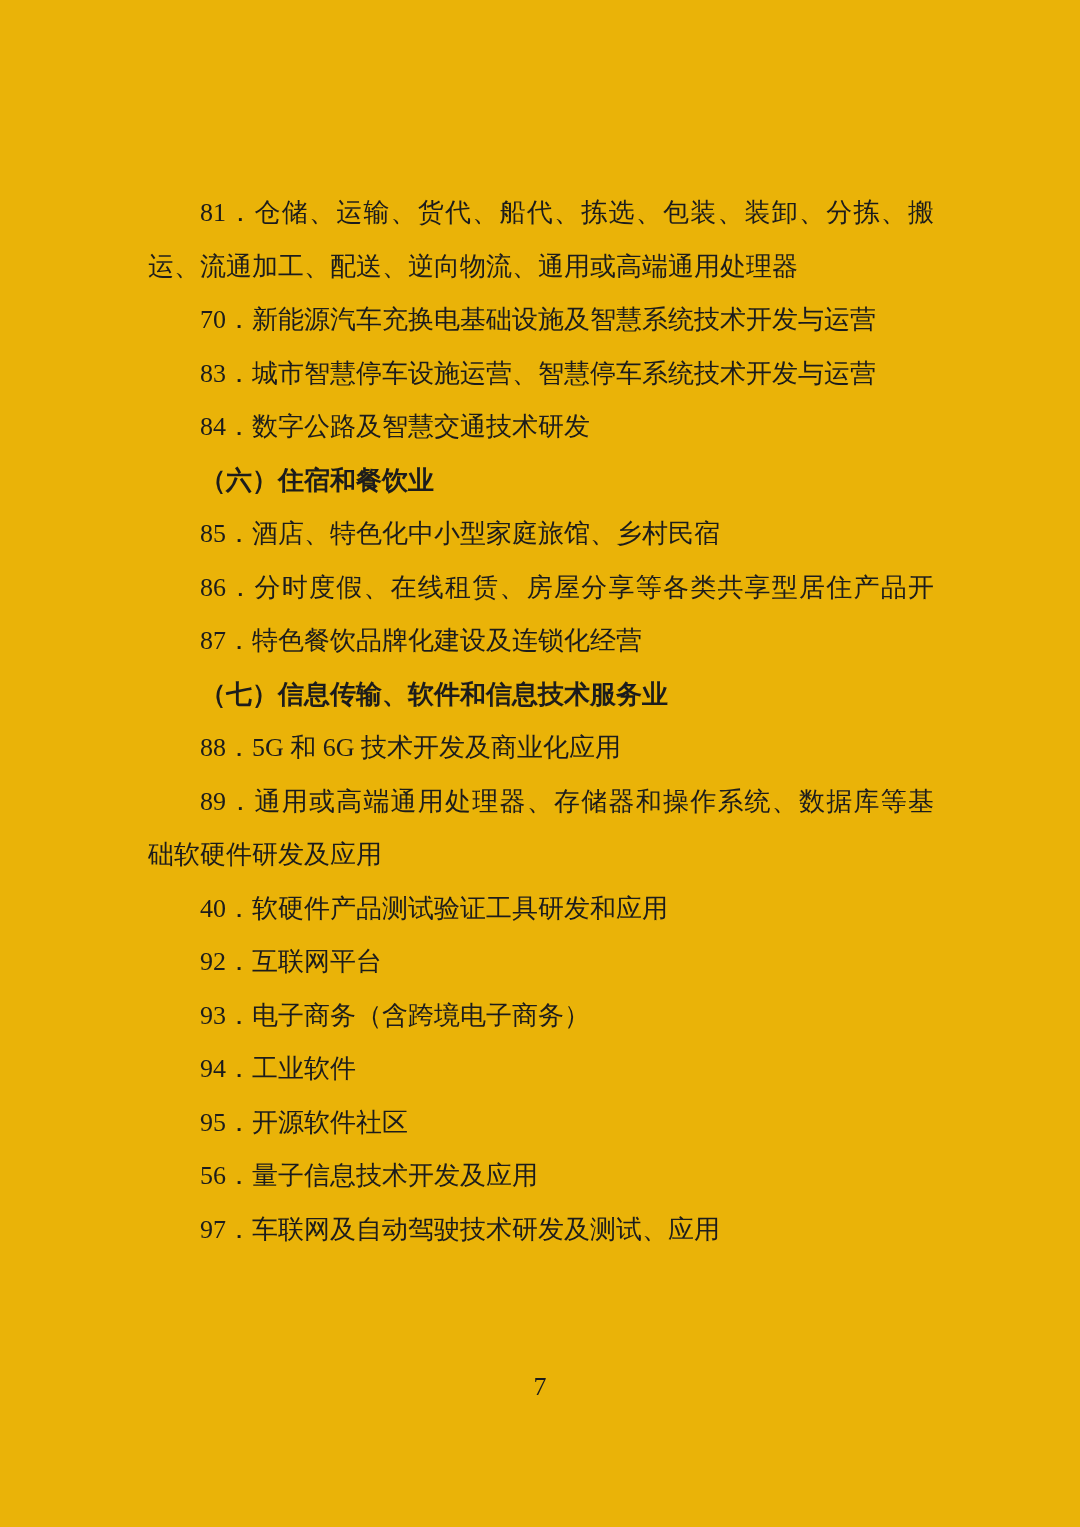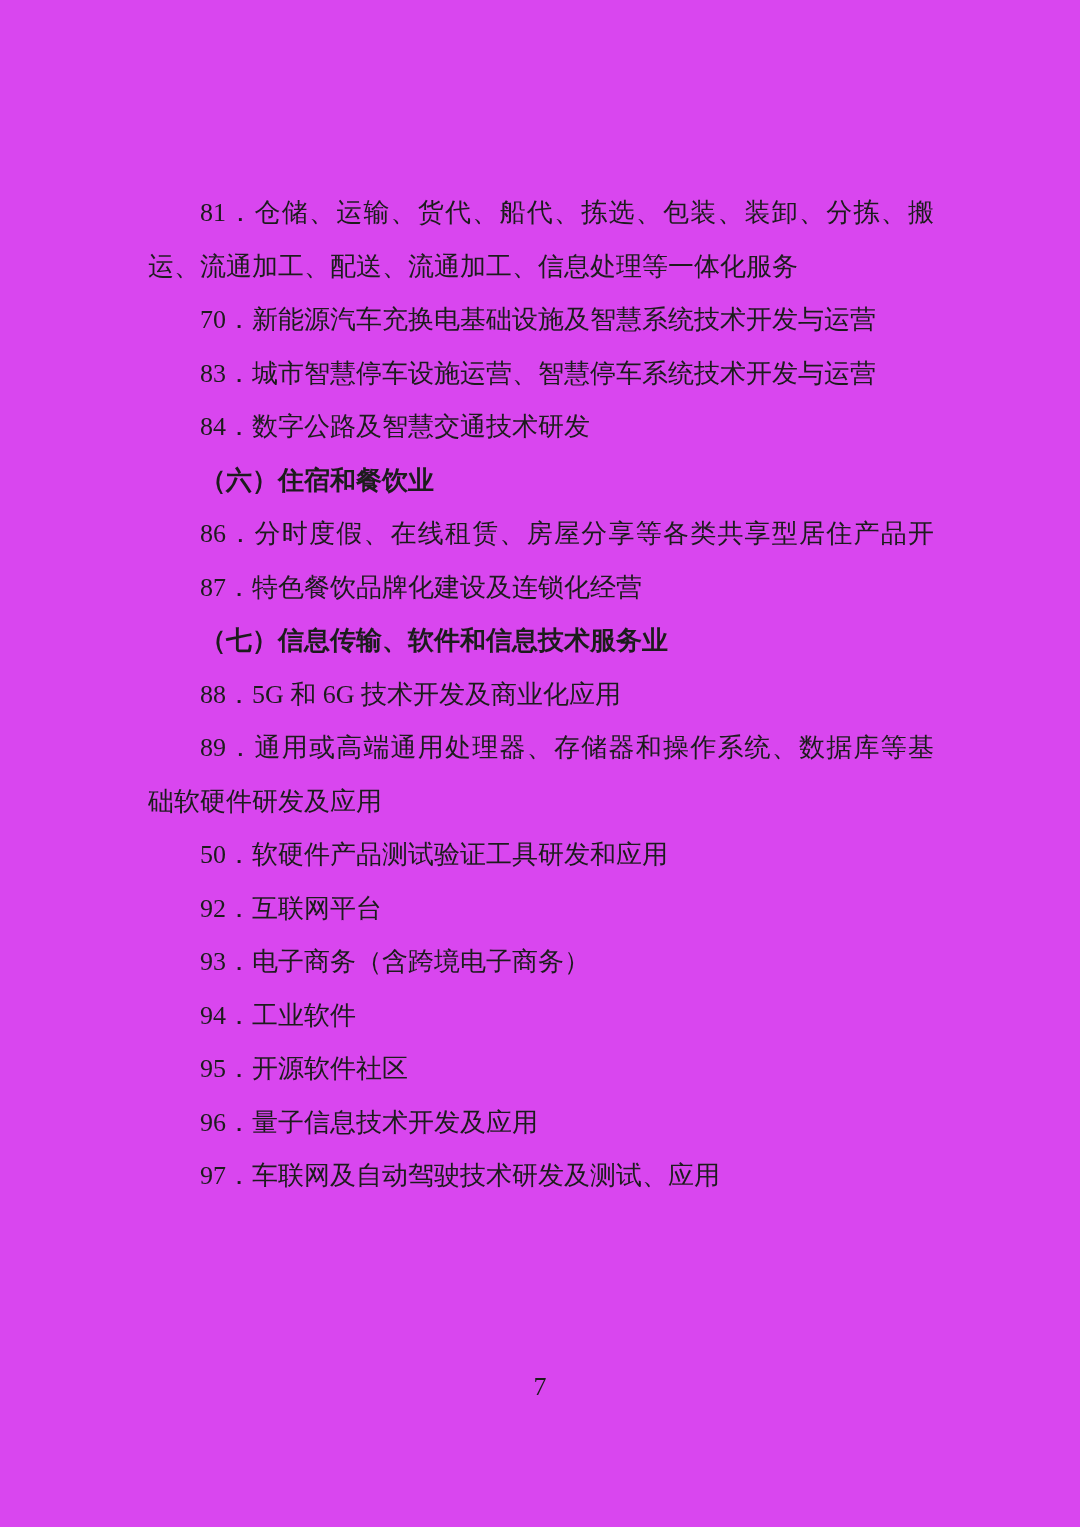--- a/index.html
+++ b/index.html
@@ -4,21 +4,21 @@
 <style>
   html, body {
     margin: 0;
     padding: 0;
     background: #ffffff;
   }
   .page {
     position: relative;
     width: 1080px;
     height: 1527px;
-    background: #d946ef;
+    background: #eab308;
     color: #1c1c1c;
     font-family: "Liberation Serif", "DejaVu Serif", serif;
     overflow: hidden;
   }
   .doc-body {
     position: absolute;
     left: 148px;
     top: 186px;
     width: 786px;
   }
@@ -64,56 +64,57 @@
 </style>
 </head>
 <body>
 
 <div class="page">
 
   <main class="doc-body">
 
       <p class="line line--item-start-justified">81．仓储、运输、货代、船代、拣选、包装、装卸、分拣、搬</p>
 
-      <p class="line line--continuation">运、流通加工、配送、流通加工、信息处理等一体化服务</p>
+      <p class="line line--continuation">运、流通加工、配送、逆向物流、通用或高端通用处理器</p>
 
       <p class="line line--item">70．新能源汽车充换电基础设施及智慧系统技术开发与运营</p>
 
       <p class="line line--item">83．城市智慧停车设施运营、智慧停车系统技术开发与运营</p>
 
       <p class="line line--item">84．数字公路及智慧交通技术研发</p>
 
       <p class="line line--heading">（六）住宿和餐饮业</p>
 
+      <p class="line line--item">85．酒店、特色化中小型家庭旅馆、乡村民宿</p>
 
       <p class="line line--item-start-justified">86．分时度假、在线租赁、房屋分享等各类共享型居住产品开</p>
 
 
       <p class="line line--item">87．特色餐饮品牌化建设及连锁化经营</p>
 
       <p class="line line--heading">（七）信息传输、软件和信息技术服务业</p>
 
       <p class="line line--item">88．5G 和 6G 技术开发及商业化应用</p>
 
       <p class="line line--item-start-justified">89．通用或高端通用处理器、存储器和操作系统、数据库等基</p>
 
       <p class="line line--continuation">础软硬件研发及应用</p>
 
-      <p class="line line--item">50．软硬件产品测试验证工具研发和应用</p>
+      <p class="line line--item">40．软硬件产品测试验证工具研发和应用</p>
 
 
       <p class="line line--item">92．互联网平台</p>
 
       <p class="line line--item">93．电子商务（含跨境电子商务）</p>
 
       <p class="line line--item">94．工业软件</p>
 
       <p class="line line--item">95．开源软件社区</p>
 
-      <p class="line line--item">96．量子信息技术开发及应用</p>
+      <p class="line line--item">56．量子信息技术开发及应用</p>
 
       <p class="line line--item">97．车联网及自动驾驶技术研发及测试、应用</p>
     </main>
 
   <footer class="page-footer">
     <span class="page-number">7</span>
   </footer>
 
 </div>
 

